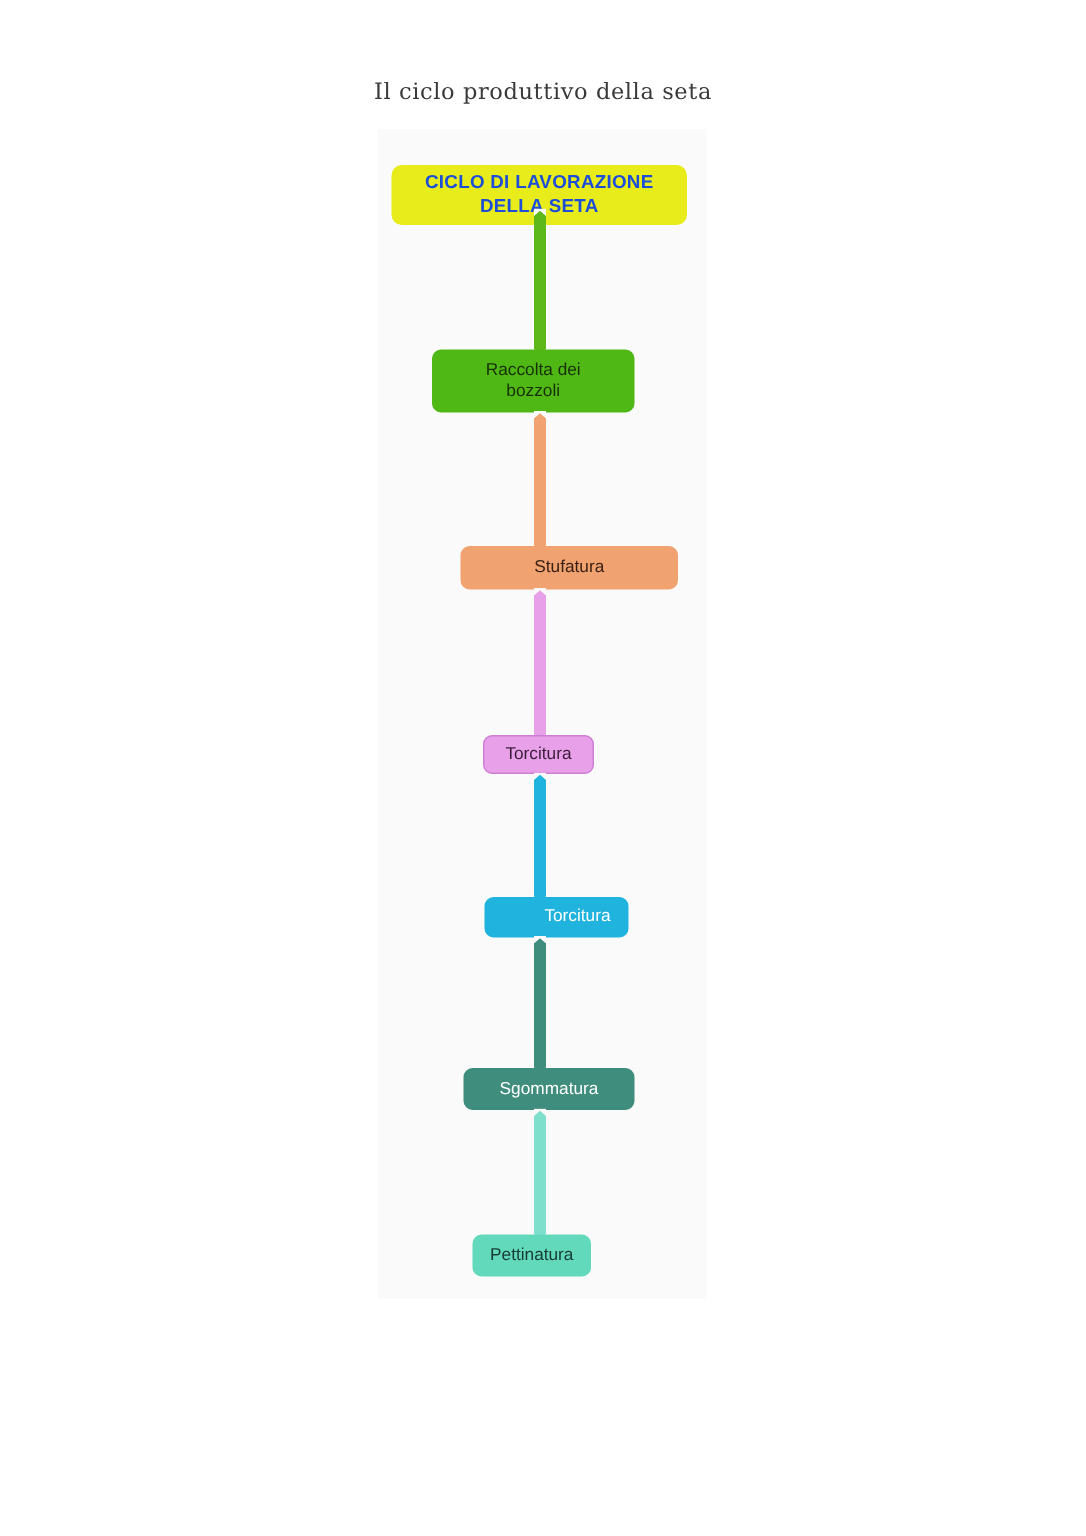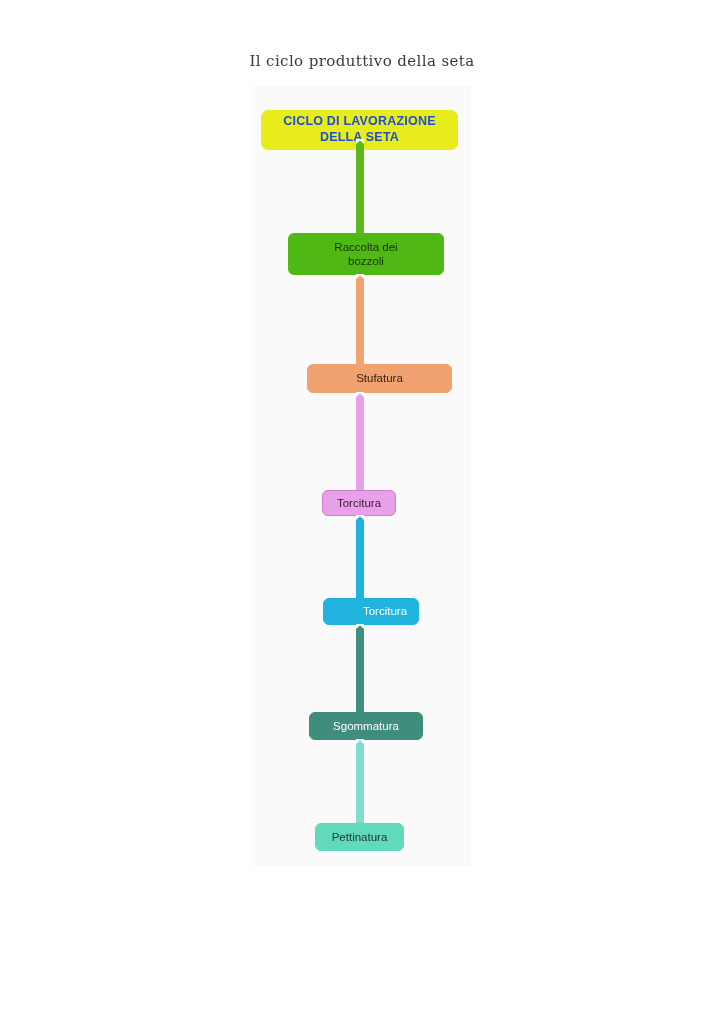--- a/index.html
+++ b/index.html
@@ -90,21 +90,21 @@
     color: #1d4ed8;
     font-size: 12.5px;
     font-weight: bold;
     letter-spacing: 0.2px;
     margin-top: 10px;
   }
 
   .node-raccolta {
     left: 288px;
     top: 233px;
-    width: 156px;
+    width: 135px;
     height: 42px;
     background: #4fb814;
     border: 1px solid #4fb814;
     color: #18300a;
     font-size: 11.5px;
   }
 
   .node-stufatura {
     left: 287px;
     top: 364px;
@@ -147,21 +147,21 @@
     height: 28px;
     background: #3f8d7d;
     border: 1px solid #3f8d7d;
     color: #ffffff;
     font-size: 11.5px;
   }
 
   .node-pettinatura {
     left: 315px;
     top: 823px;
-    width: 89px;
+    width: 79px;
     height: 28px;
     background: #62d9bb;
     border: 1px solid #62d9bb;
     color: #173a32;
     font-size: 11.5px;
   }
 
   
   .connector {
     position: absolute;

